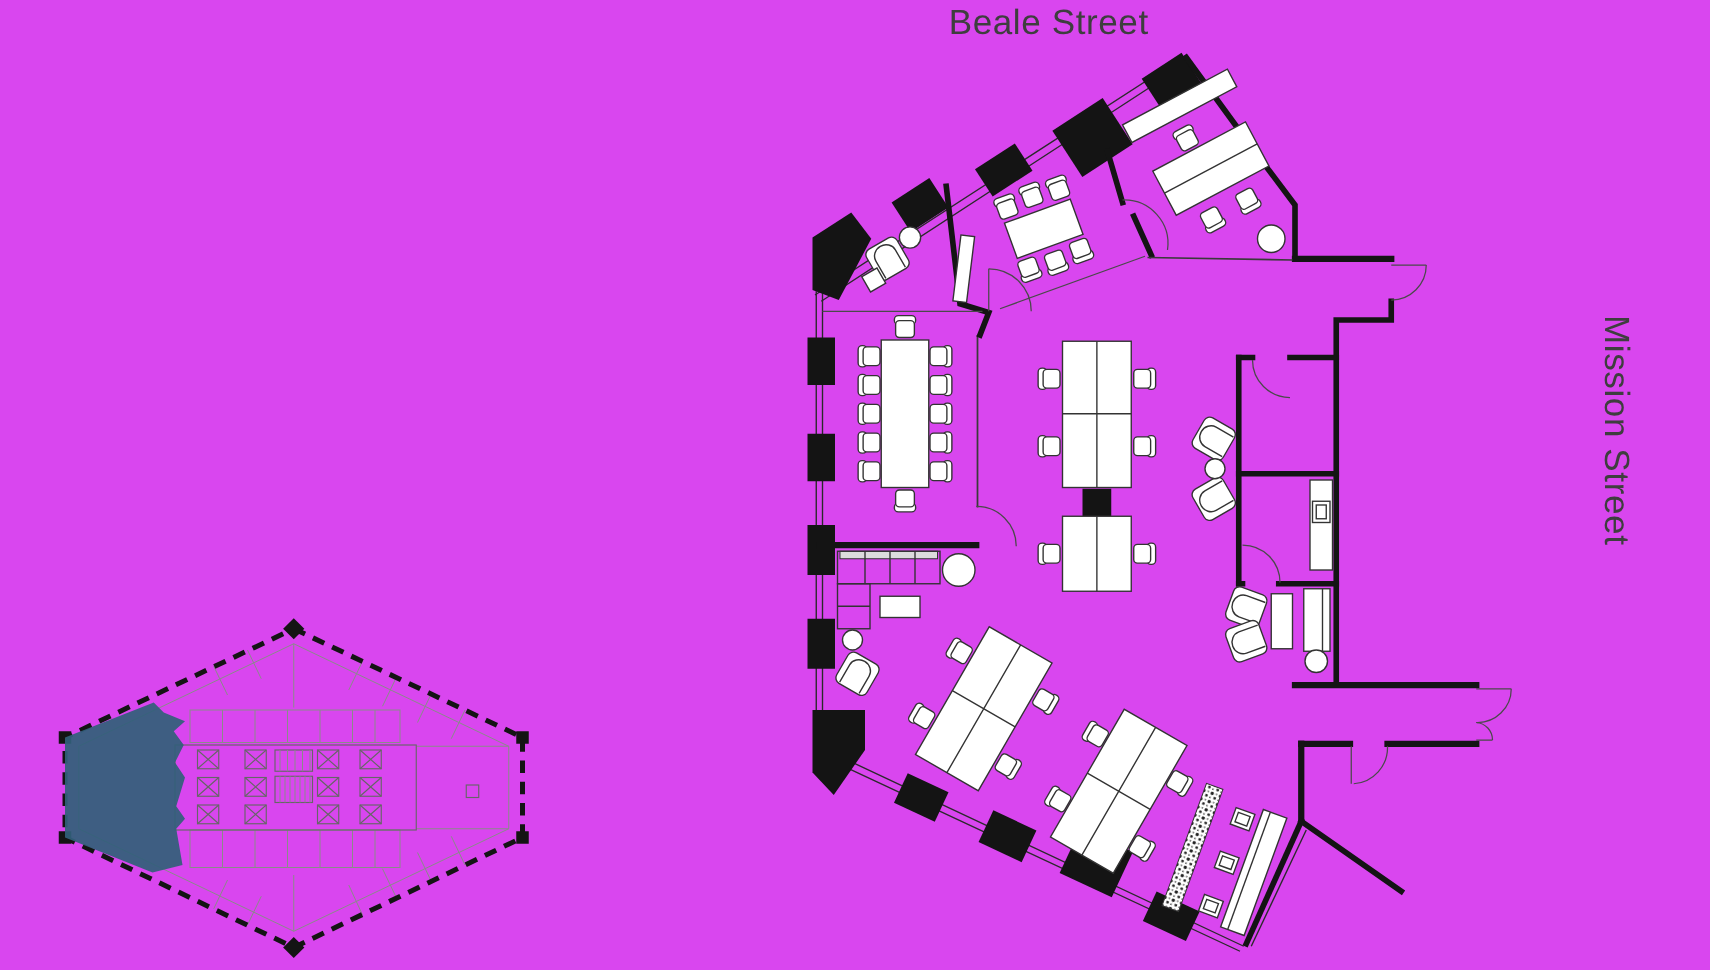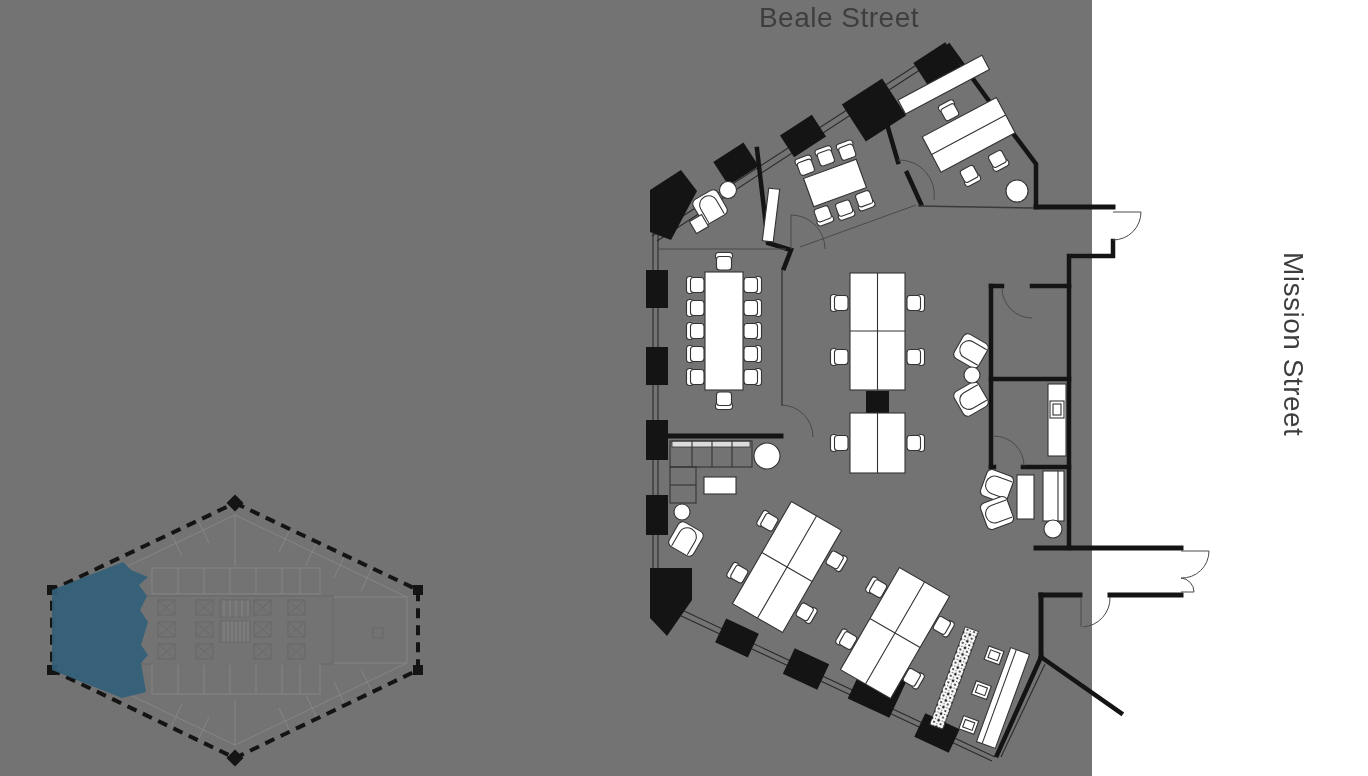--- a/index.html
+++ b/index.html
@@ -1,17 +1,17 @@
 <!DOCTYPE html>
 <html><head>
 <meta charset="utf-8">
 <style>
   html,body{margin:0;padding:0;background:#ffffff;width:1368px;height:776px;overflow:hidden;
     font-family:"Liberation Sans", sans-serif;}
-  .canvas{position:relative;width:1092px;height:776px;background:#737373;}
+  .canvas{position:relative;width:1368px;height:776px;background:#d946ef;}
   svg{position:absolute;left:0;top:0;}
   .street-label{font-size:28px;font-weight:300;fill:#3e3e3e;letter-spacing:0.5px;}
   .xw{stroke:#2a2a2a;stroke-width:1.1;fill:none;}
   .w4{stroke:#141414;stroke-width:4.5;fill:none;stroke-linecap:square;}
   .w5{stroke:#141414;stroke-width:5;fill:none;stroke-linecap:square;}
   .glass{stroke:#3a3a3a;stroke-width:1.4;fill:none;}
   .thin{stroke:#4a4a4a;stroke-width:1;fill:none;}
   .furn{stroke:#333;stroke-width:1.1;fill:#fff;}
   .furnl{stroke:#333;stroke-width:1.1;fill:none;}
   .blk{fill:#141414;stroke:none;}

